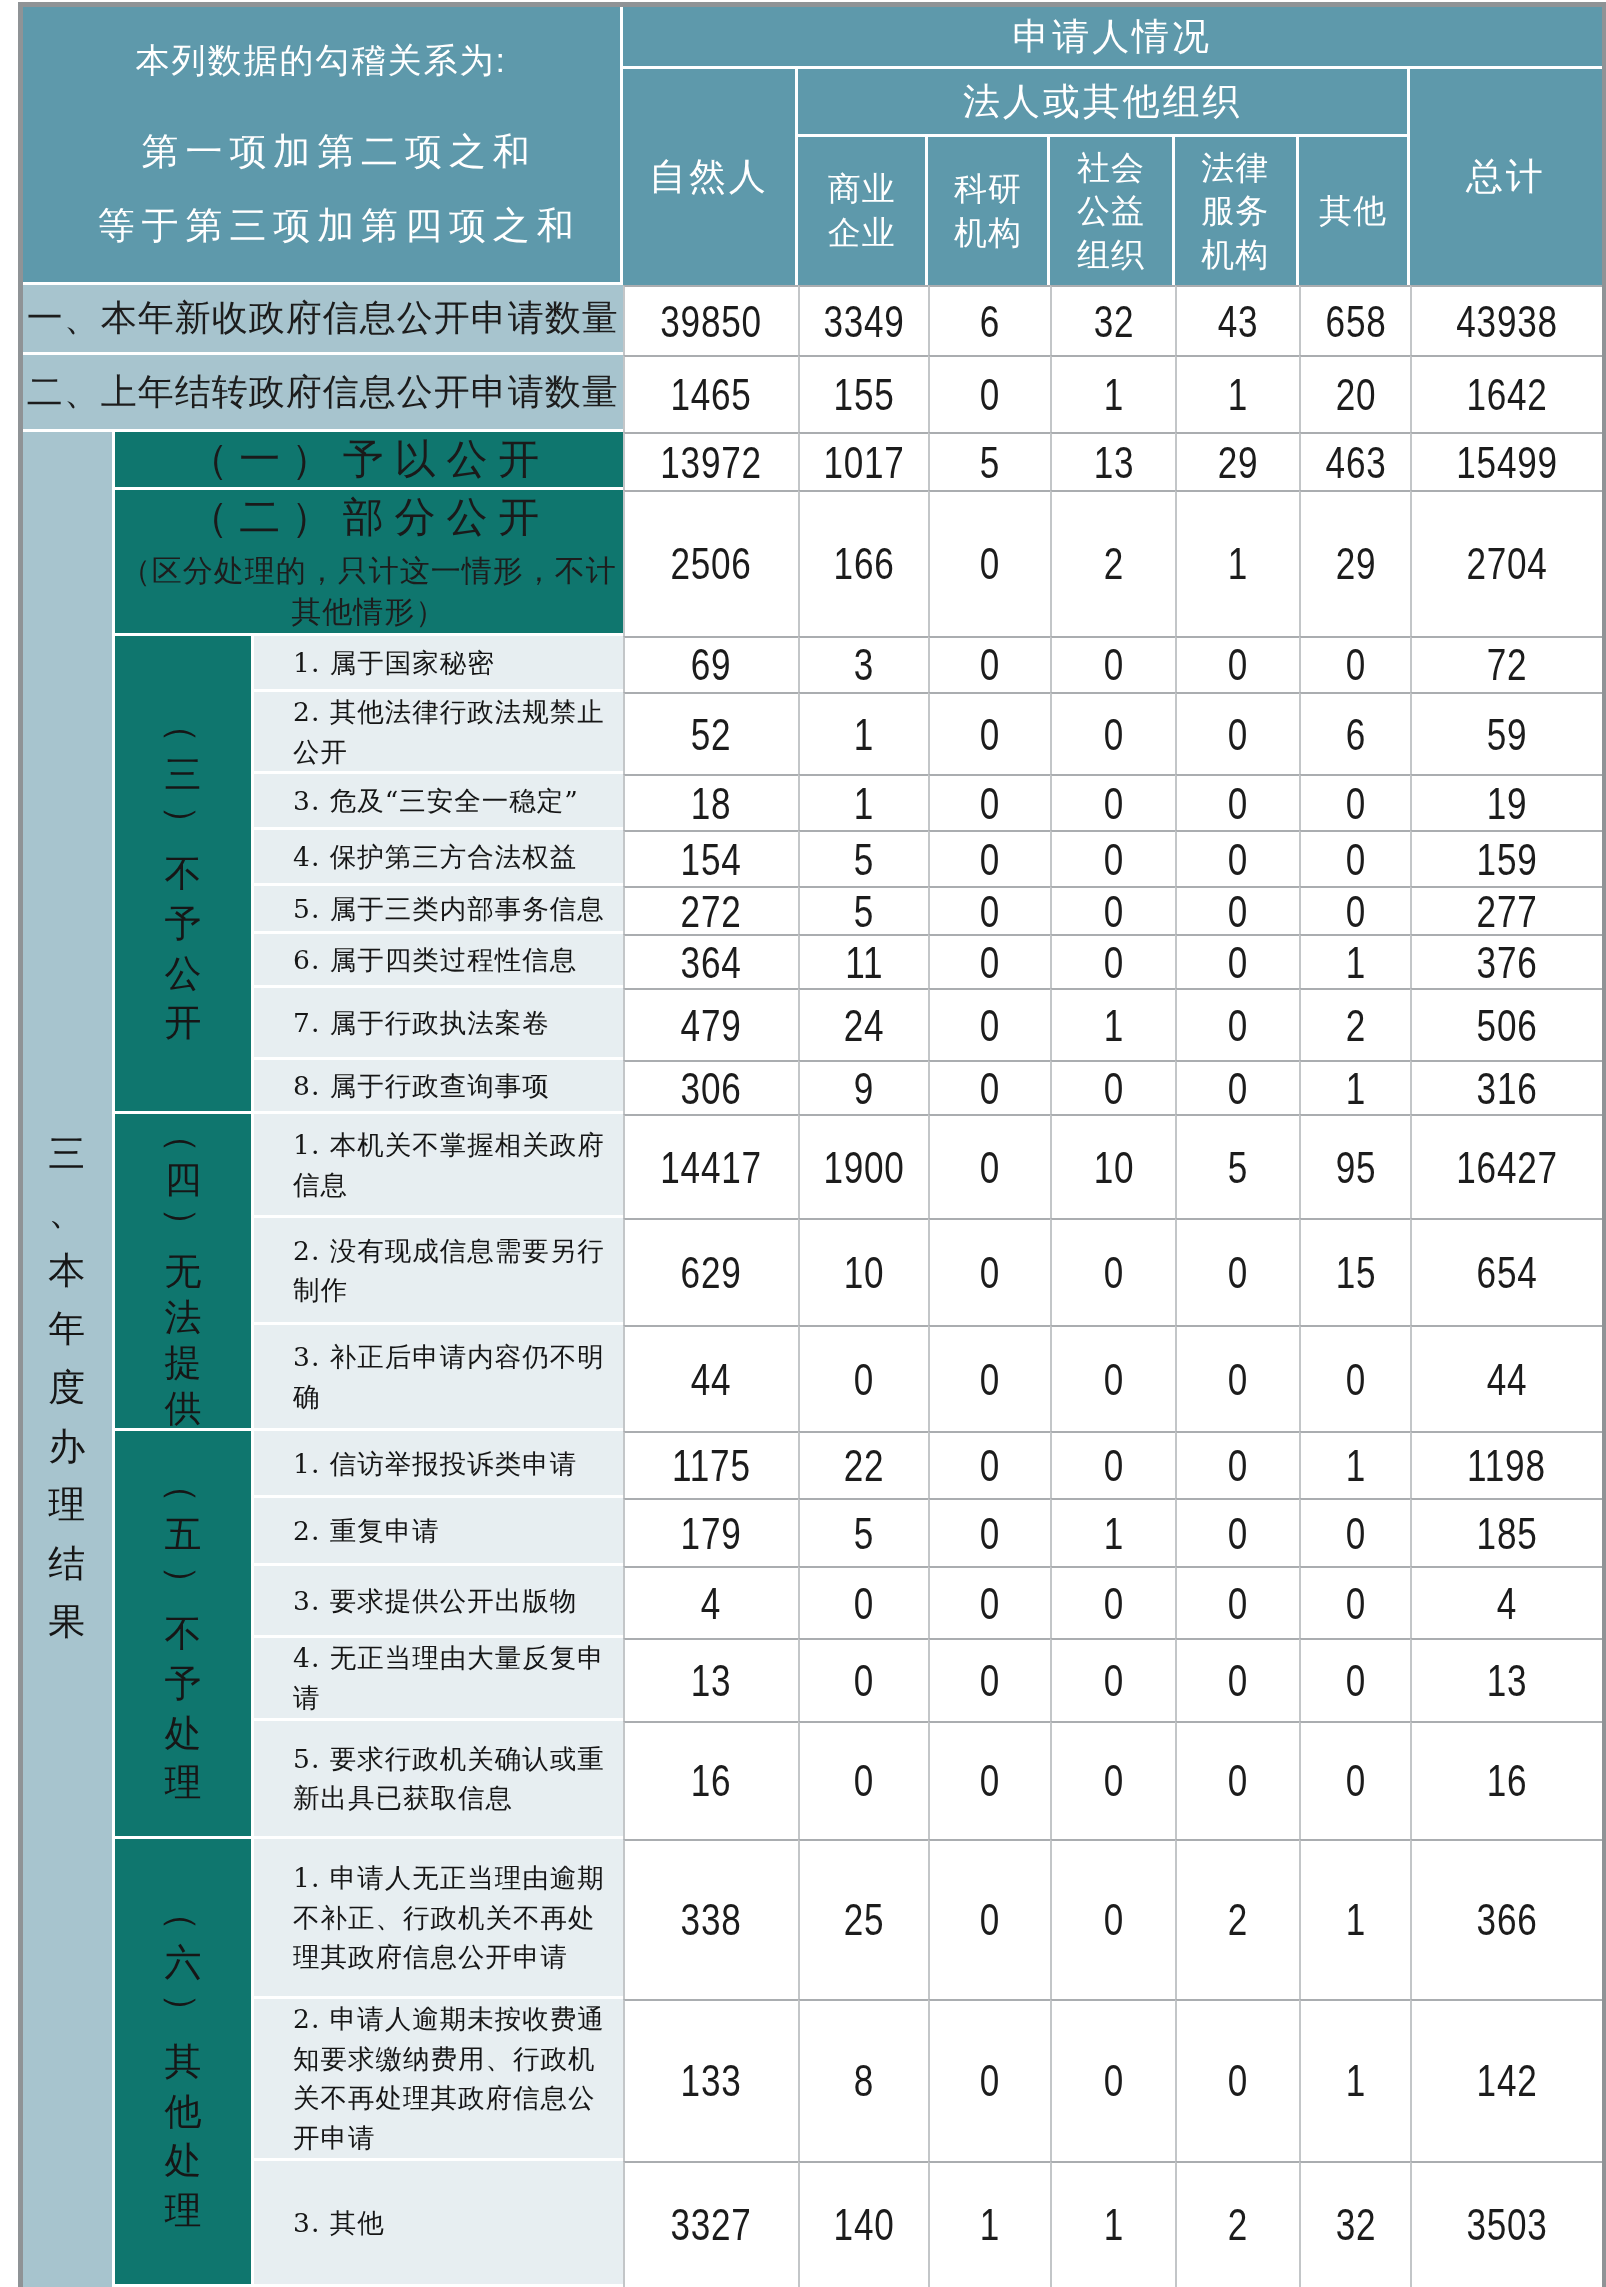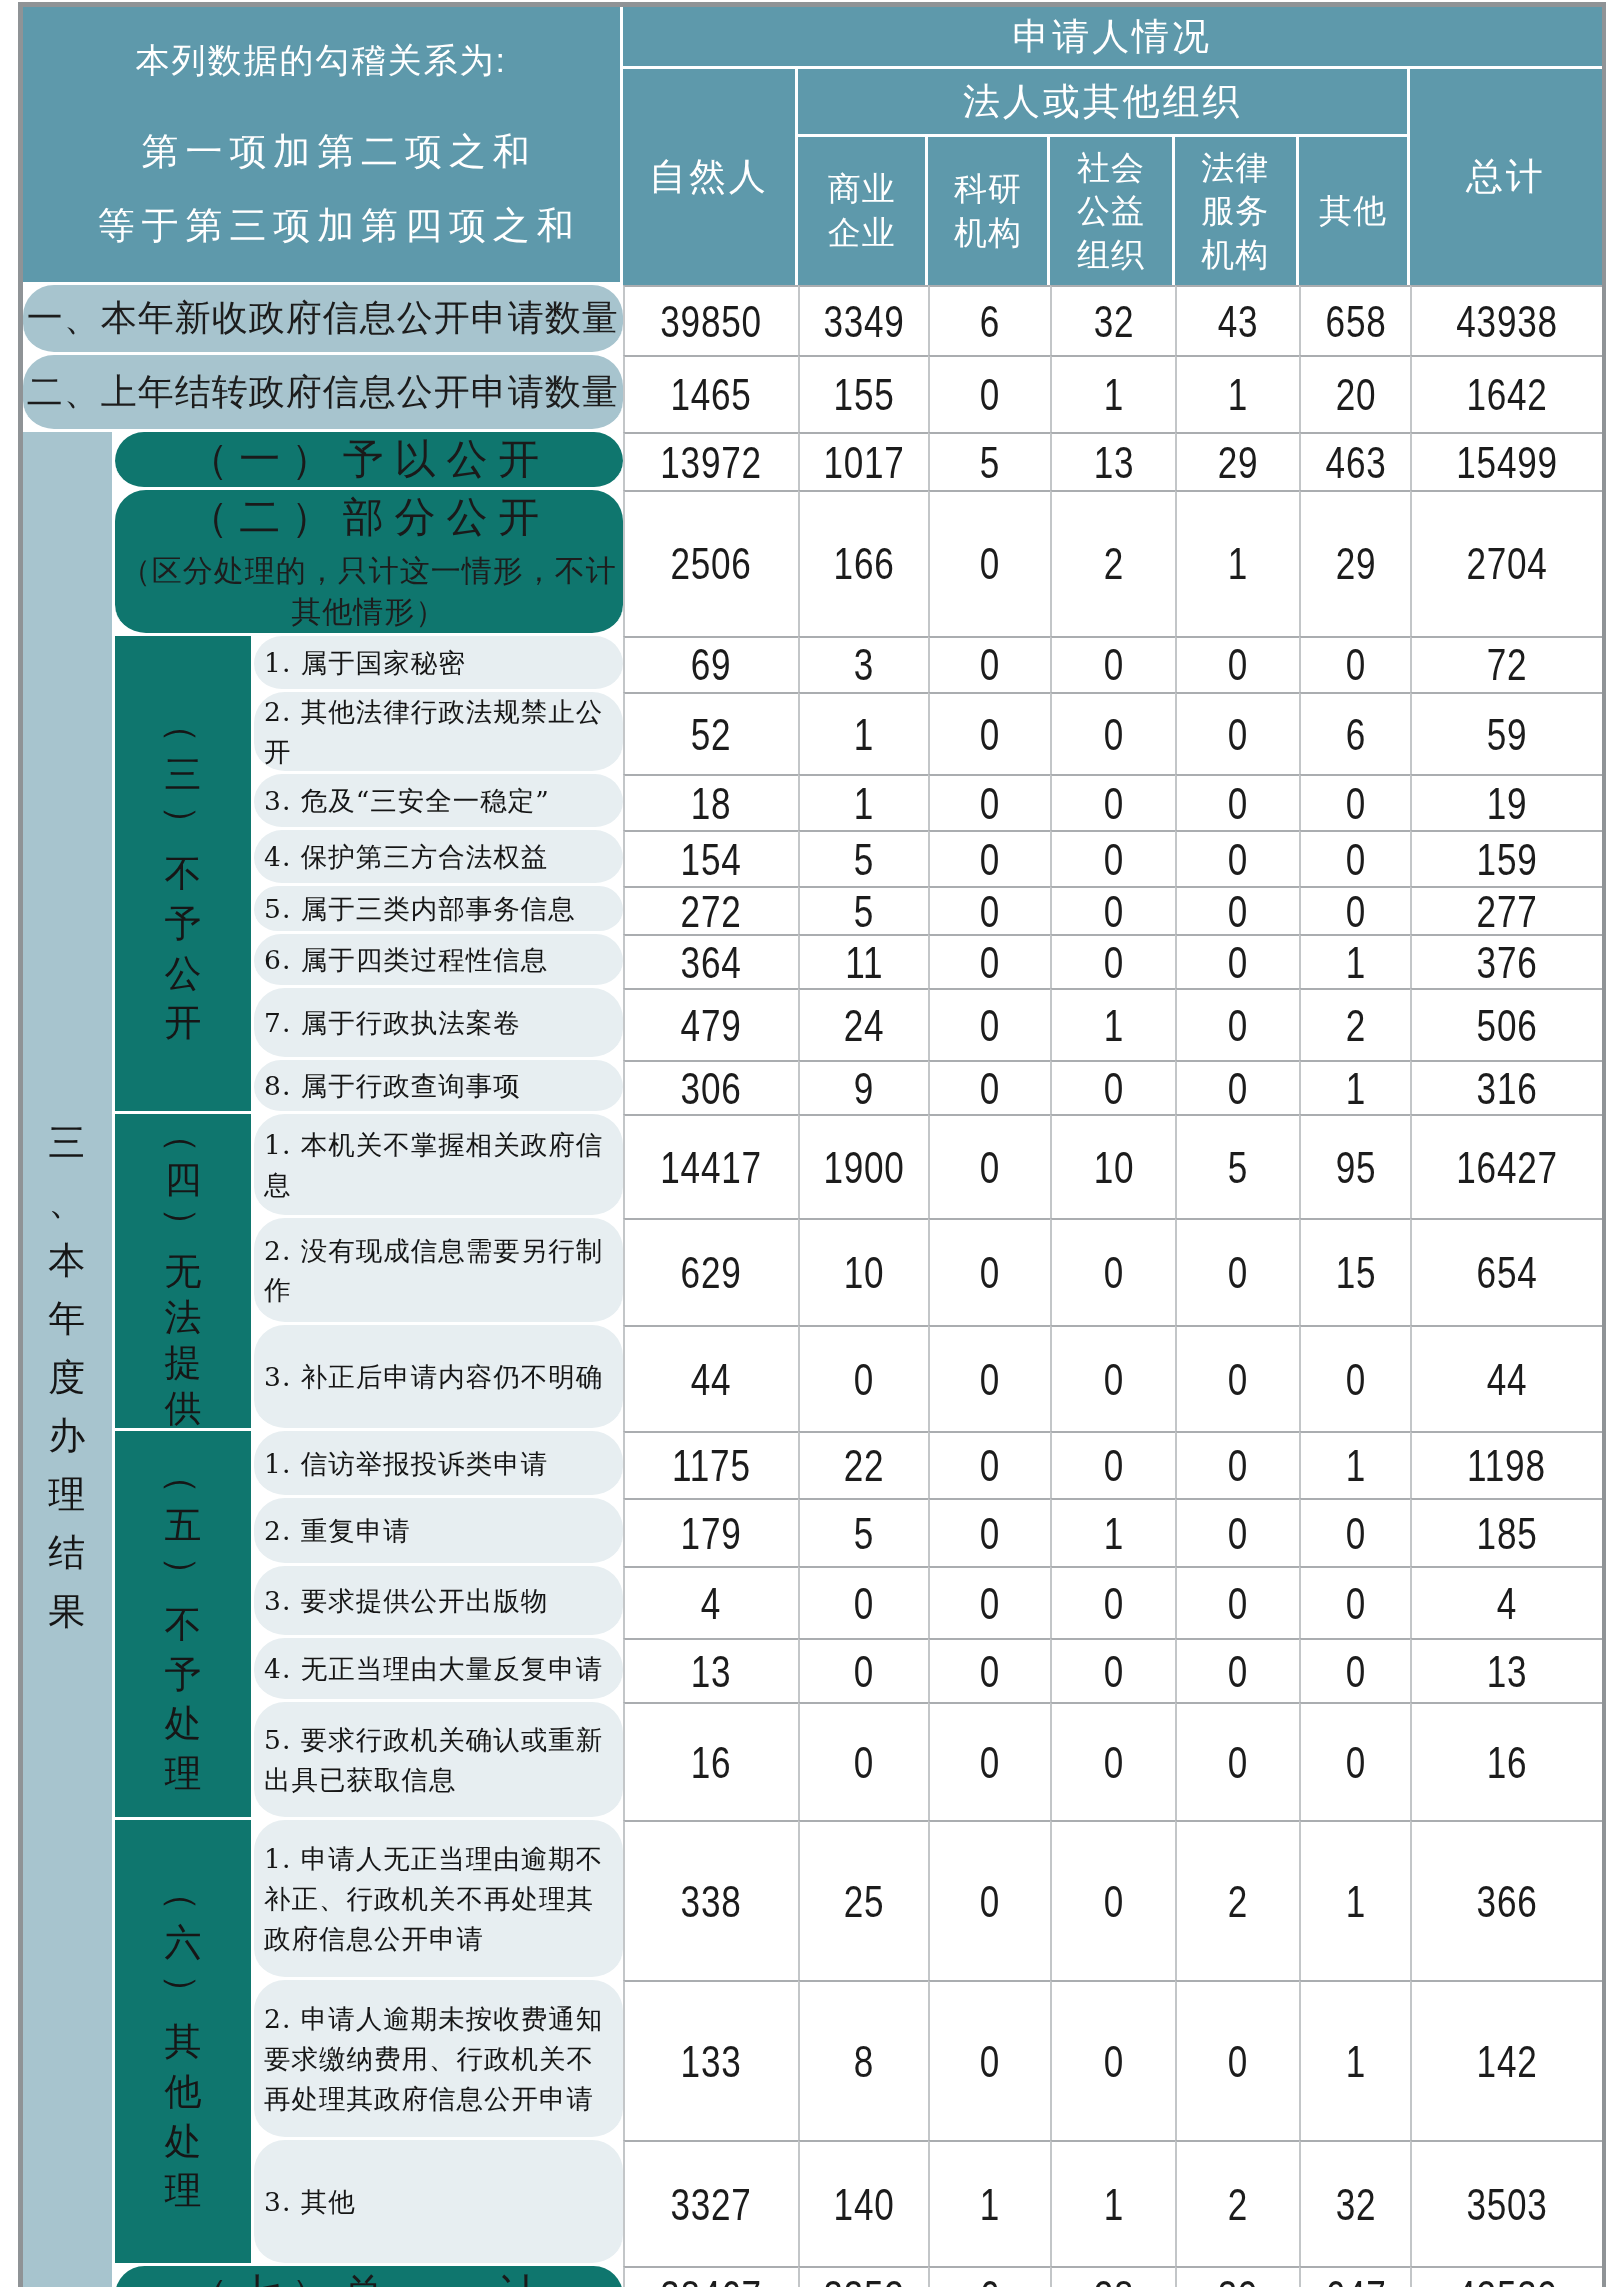--- a/index.html
+++ b/index.html
@@ -26,29 +26,29 @@
   .hd.sub { font-size: 33px; letter-spacing: 1px; white-space: pre-line; line-height: 1.32; }
   .bR { border-right: 3.9px solid #ffffff; }
   .bB { border-bottom: 3.9px solid #ffffff; }
 
   .corner { background: #5e99ab; color: #ffffff; text-align: center; }
   .corner .c1 { font-size: 34px; letter-spacing: 2px; margin-bottom: 43px; font-family: "Liberation Sans", sans-serif; }
   .corner .c2 { font-size: 37px; letter-spacing: 6.9px; margin-bottom: 23.5px; font-family: "DejaVu Serif", serif; margin-left: 36px; }
 
   
   .lab { border-right: 3.9px solid #ffffff; border-bottom: 3.9px solid #ffffff; }
-  .lab.end { border-right: none; border-radius: 31px; }
+  .lab.end { border-right: none; }
   .dark { background: #a7c4ce; text-align: center; font-size: 36px; letter-spacing: 1px; font-family: "Liberation Sans", sans-serif; }
   .mid  { background: #0f766e; }
   .lite { background: #e7eef1; }
 
   .sec { font-size: 41px; letter-spacing: 10.8px; text-align: center; color: #1a1a1a; font-family: "DejaVu Serif", serif; }
   .note { font-size: 30px; letter-spacing: 1px; text-align: center; margin-top: 5.9px; font-family: "DejaVu Serif", serif; }
   .subl {
-    text-align: left; padding-left: 10px; padding-right: 13.7px;
+    text-align: left; padding-left: 39px; padding-right: 13.7px;
     font-size: 26.5px; line-height: 1.5; letter-spacing: 1px;
     font-family: "DejaVu Serif", serif; color: #161616;
   }
 
   
   .vtext { display: flex; flex-direction: column; align-items: center; margin: 0 auto;
            font-size: 37px; color: #161616; font-family: "DejaVu Serif", serif; line-height: 1; }
   .vtext span { display: block; }
   .vtext span.rot { transform: rotate(90deg); }
   .g8  { gap: 8.8px; }

